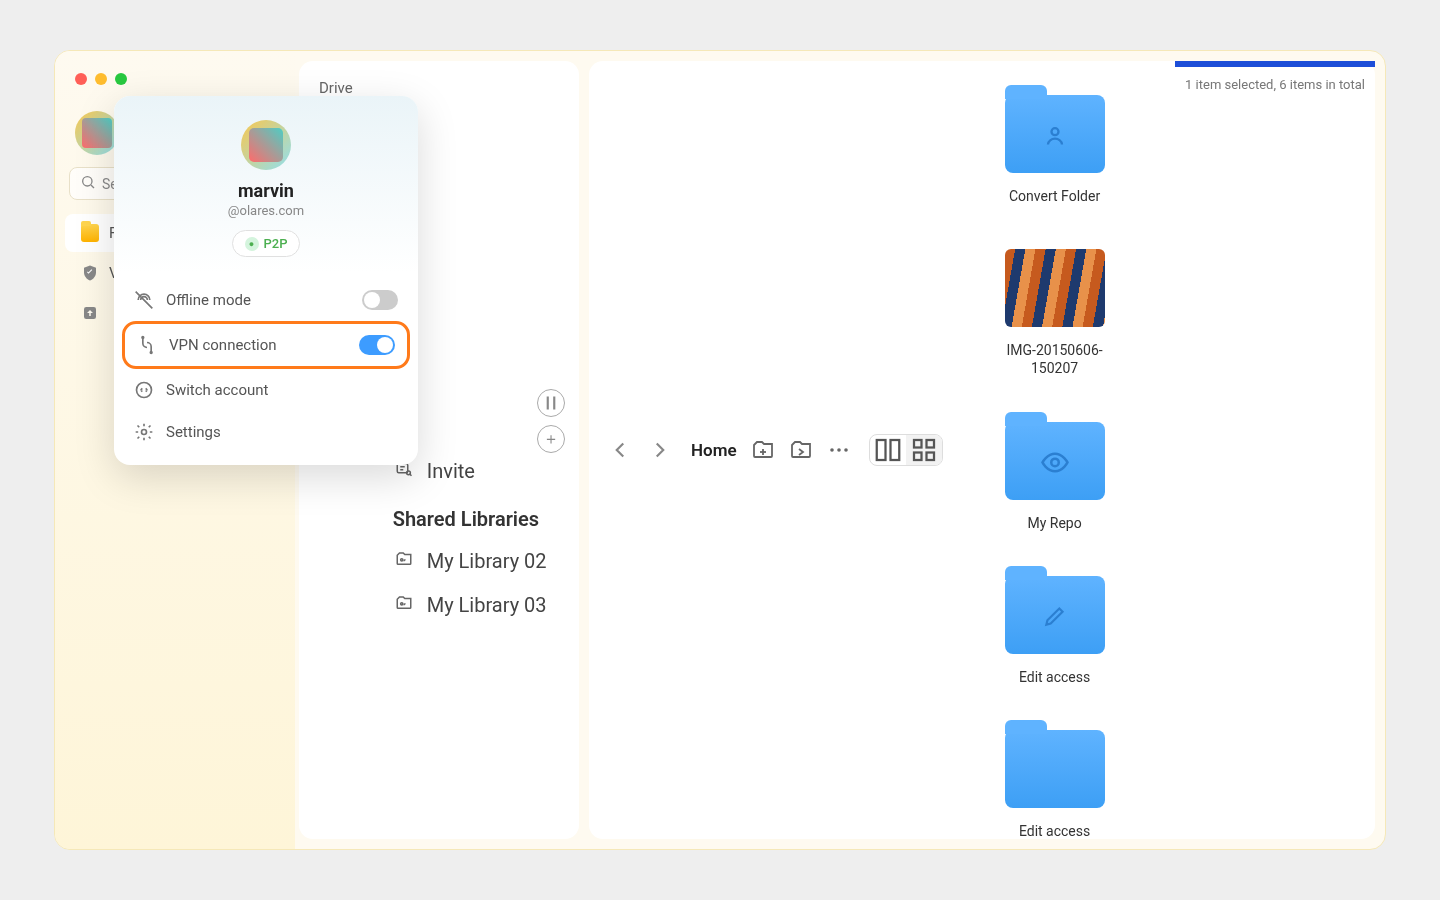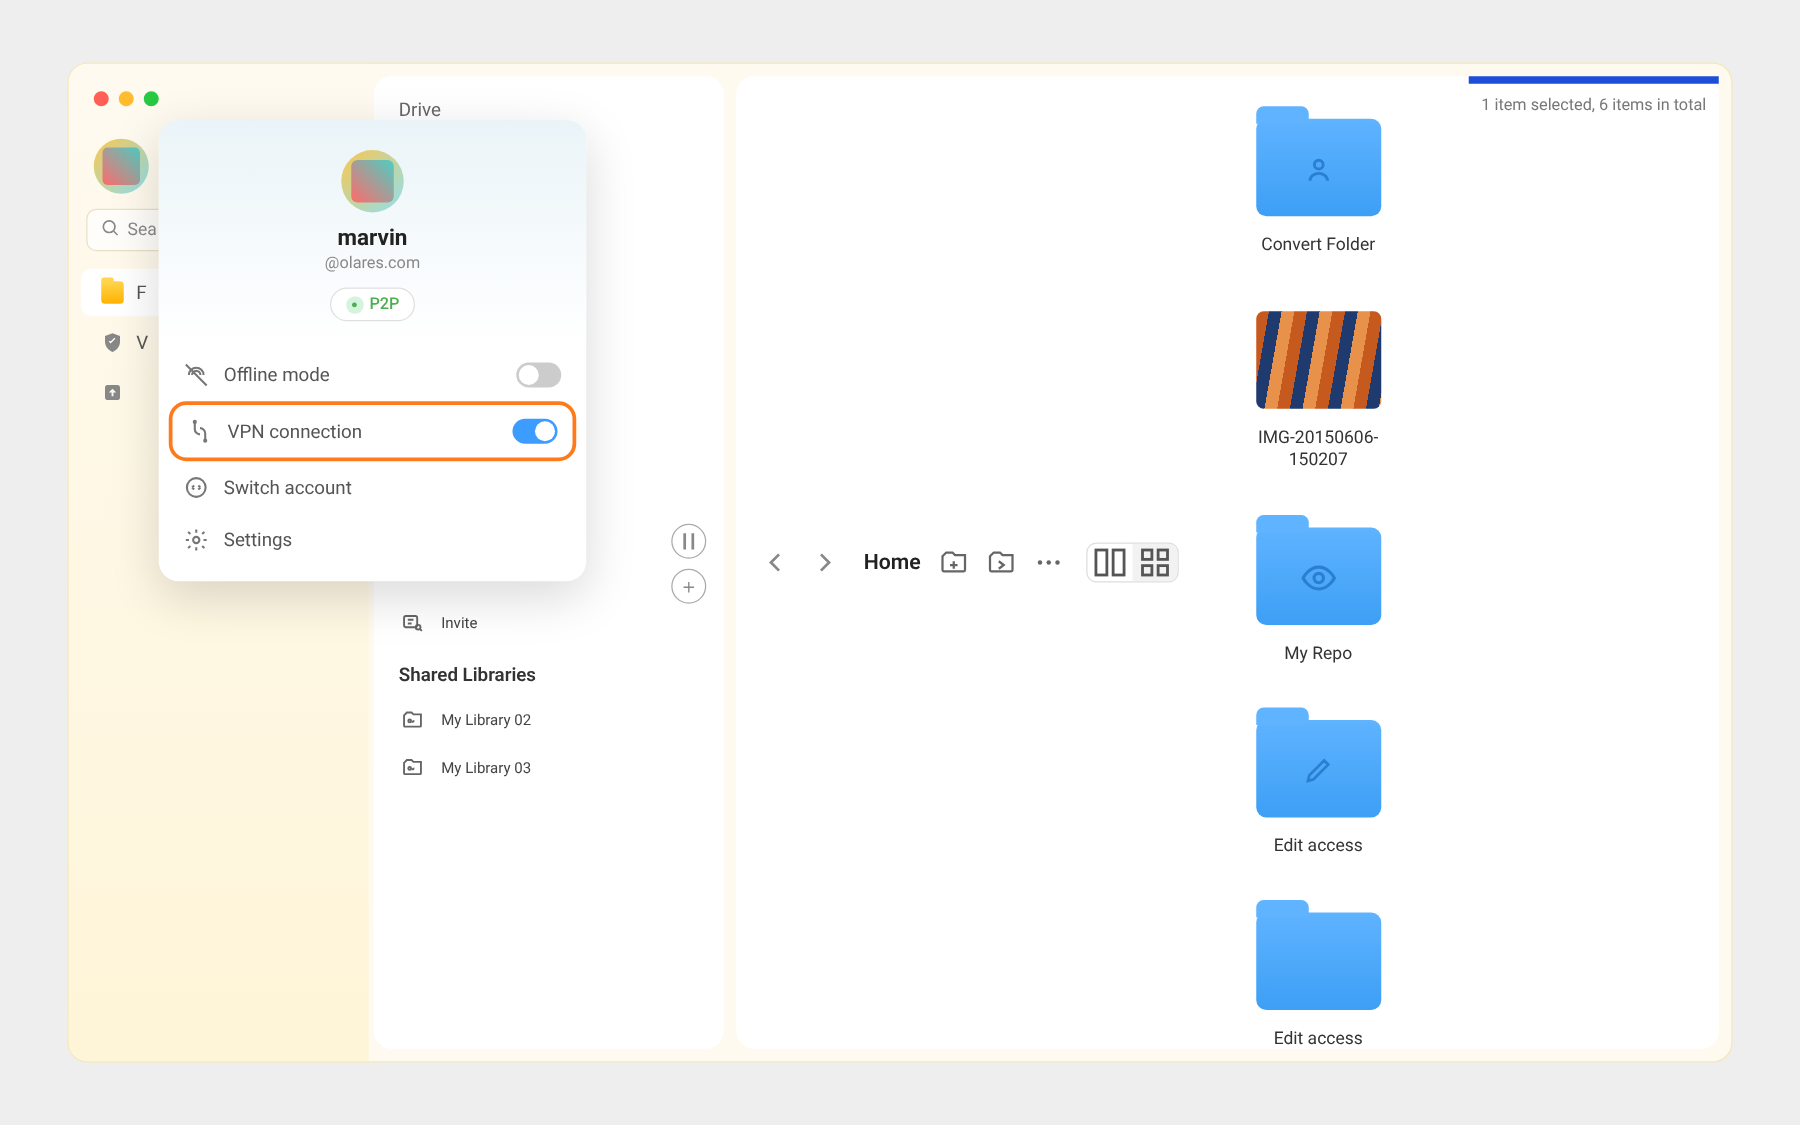--- a/index.html
+++ b/index.html
@@ -10,25 +10,25 @@
 .tred{background:#ff5f57}.tyel{background:#febc2e}.tgrn{background:#28c840}
 .left-rail{width:240px;background:linear-gradient(180deg,#fefaf0,#fef5d8);padding-top:60px;position:relative}
 .avatar-small{width:44px;height:44px;border-radius:50%;margin-left:20px;margin-bottom:12px;background:linear-gradient(135deg,#f9c74f,#90e0ef);display:flex;align-items:center;justify-content:center}
 .avatar-small::after{content:"";width:30px;height:30px;background:linear-gradient(45deg,#ff6b6b,#4ecdc4);border-radius:4px}
 .search-box{margin:0 14px 14px;display:flex;align-items:center;background:rgba(255,255,255,.7);border:1px solid #e8e0c8;border-radius:8px;padding:6px 10px;gap:6px;color:#888;font-size:14px}
 .rail-item{display:flex;align-items:center;gap:10px;padding:10px 16px;margin:2px 10px;border-radius:8px;color:#555;font-size:15px}
 .rail-item.active{background:#fff}
 .rail-icon{width:18px;height:18px;display:flex;align-items:center;justify-content:center;flex-shrink:0}
 .folder-icon-y{width:22px;height:18px;background:linear-gradient(180deg,#ffd54f,#ffb300);border-radius:3px;position:relative}
 .folder-icon-y::before{content:"";position:absolute;top:-3px;left:0;width:10px;height:5px;background:#ffd54f;border-radius:2px 2px 0 0}
-.mid-panel{width:280px;background:#fff;border-radius:14px;margin:10px 6px 10px 4px;padding:18px 0;display:flex;flex-direction:column;position:relative}
+.mid-panel{width:280px;background:#fff;border-radius:14px;margin:10px 6px 10px 4px;padding:18px 0;display:flex;flex-direction:row;position:relative}
 .mid-title{font-size:15px;color:#666;padding:0 20px 12px}
 .mid-body{flex:1;overflow:hidden;position:relative}
-.section-h{font-size:15px;font-weight:600;color:#333;padding:14px 20px 8px}
-.lib-row{display:flex;align-items:center;gap:12px;padding:10px 20px;color:#444;font-size:12px}
+.section-h{font-size:20px;font-weight:600;color:#333;padding:14px 20px 8px}
+.lib-row{display:flex;align-items:flex-start;gap:12px;padding:10px 20px;color:#444;font-size:20px}
 .lib-icon{width:22px;height:18px;flex-shrink:0}
 .float-btns{position:absolute;right:14px;top:310px;display:flex;flex-direction:column;gap:8px}
 .fbtn{width:28px;height:28px;border:1.5px solid #aaa;border-radius:50%;display:flex;align-items:center;justify-content:center;color:#888;background:#fff;font-size:16px}
 .right-panel{flex:1;background:#fff;border-radius:14px;margin:10px 10px 10px 4px;display:flex;flex-direction:row}
 .toolbar{display:flex;align-items:center;padding:14px 18px;gap:14px}
 .nav-chev{width:26px;height:26px;display:flex;align-items:center;justify-content:center;color:#888;cursor:pointer}
 .breadcrumb{font-size:17px;font-weight:600;color:#222;margin-left:4px}
 .tool-right{margin-left:auto;display:flex;align-items:center;gap:14px}
 .tool-ic{width:24px;height:24px;display:flex;align-items:center;justify-content:center;color:#666;cursor:pointer}
 .view-seg{display:flex;border:1px solid #ddd;border-radius:8px;overflow:hidden;margin-left:4px}
@@ -39,21 +39,21 @@
 .item.sel{background:#f3f3f3}
 .thumb{width:110px;height:90px;display:flex;align-items:center;justify-content:center;position:relative}
 .folder-big{width:100px;height:78px;background:linear-gradient(180deg,#5fb3ff,#3d9ff5);border-radius:8px;position:relative}
 .folder-big::before{content:"";position:absolute;top:-10px;left:0;width:42px;height:14px;background:#5fb3ff;border-radius:6px 6px 0 0}
 .folder-ov{position:absolute;top:50%;left:50%;transform:translate(-50%,-40%);color:#2b7fd1}
 .img-thumb{width:100px;height:78px;border-radius:6px;background:#ddd}
 .img1{background:linear-gradient(180deg,#e8d5d0 0%,#e8d5d0 45%,#d4888a 55%,#b85961 70%,#cfe6ec 70%,#dceff4 100%)}
 .img2{background:repeating-linear-gradient(100deg,#c65a1e 0 10px,#1e3a6e 10px 20px,#e8914a 20px 30px)}
 .fname{font-size:14px;color:#333;text-align:center;line-height:1.3;max-width:140px}
 .status-bar{padding:10px;text-align:center;font-size:13px;color:#777;border-top:6px solid #1d4ed8}
-.popup{position:absolute;left:72px;top:45px;width:342px;background:#fff;border-radius:16px;box-shadow:0 12px 40px rgba(0,0,0,.15);z-index:100;overflow:hidden}
+.popup{position:absolute;left:59px;top:45px;width:304px;background:#fff;border-radius:16px;box-shadow:0 12px 40px rgba(0,0,0,.15);z-index:100;overflow:hidden}
 .popup-head{background:linear-gradient(180deg,#eaf4f8 0%,#fff 100%);padding:24px 20px 16px;text-align:center}
 .big-avatar{width:50px;height:50px;border-radius:50%;margin:0 auto 10px;background:linear-gradient(135deg,#f9c74f,#90e0ef);display:flex;align-items:center;justify-content:center}
 .big-avatar::after{content:"";width:34px;height:34px;background:linear-gradient(45deg,#ff6b6b,#4ecdc4);border-radius:5px}
 .uname{font-size:18px;font-weight:700;color:#222}
 .udomain{font-size:13px;color:#888;margin-top:2px}
 .p2p-badge{display:inline-flex;align-items:center;gap:5px;background:#fff;border:1px solid #e0e0e0;border-radius:14px;padding:5px 12px;margin-top:12px;font-size:13px;color:#4caf50;font-weight:500}
 .p2p-dot{width:14px;height:14px;border-radius:50%;background:#d4f4dd;display:flex;align-items:center;justify-content:center;color:#4caf50;font-size:9px}
 .menu-list{padding:6px 8px 12px}
 .menu-row{display:flex;align-items:center;gap:12px;padding:11px 12px;border-radius:10px;color:#555;font-size:15px}
 .menu-row.hl{border:3px solid #ff7a1a;border-radius:14px}

